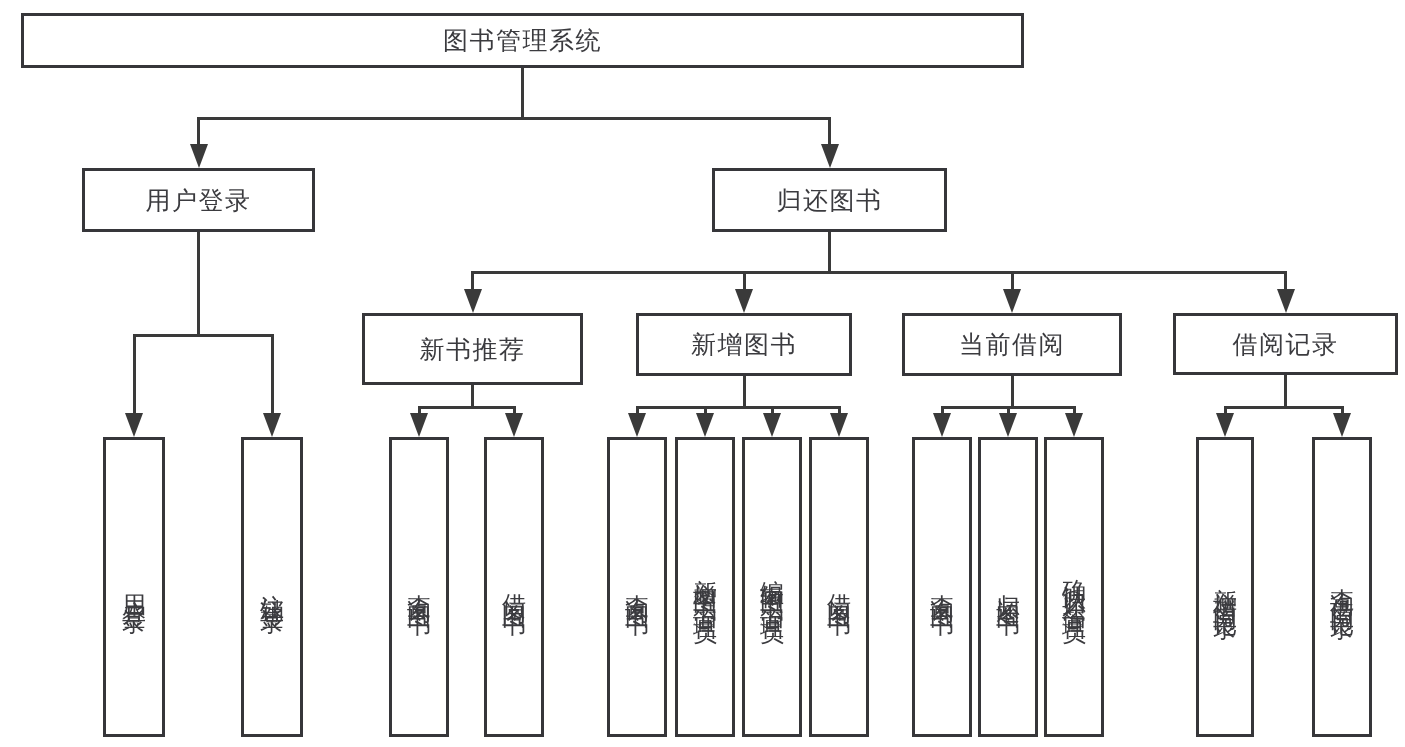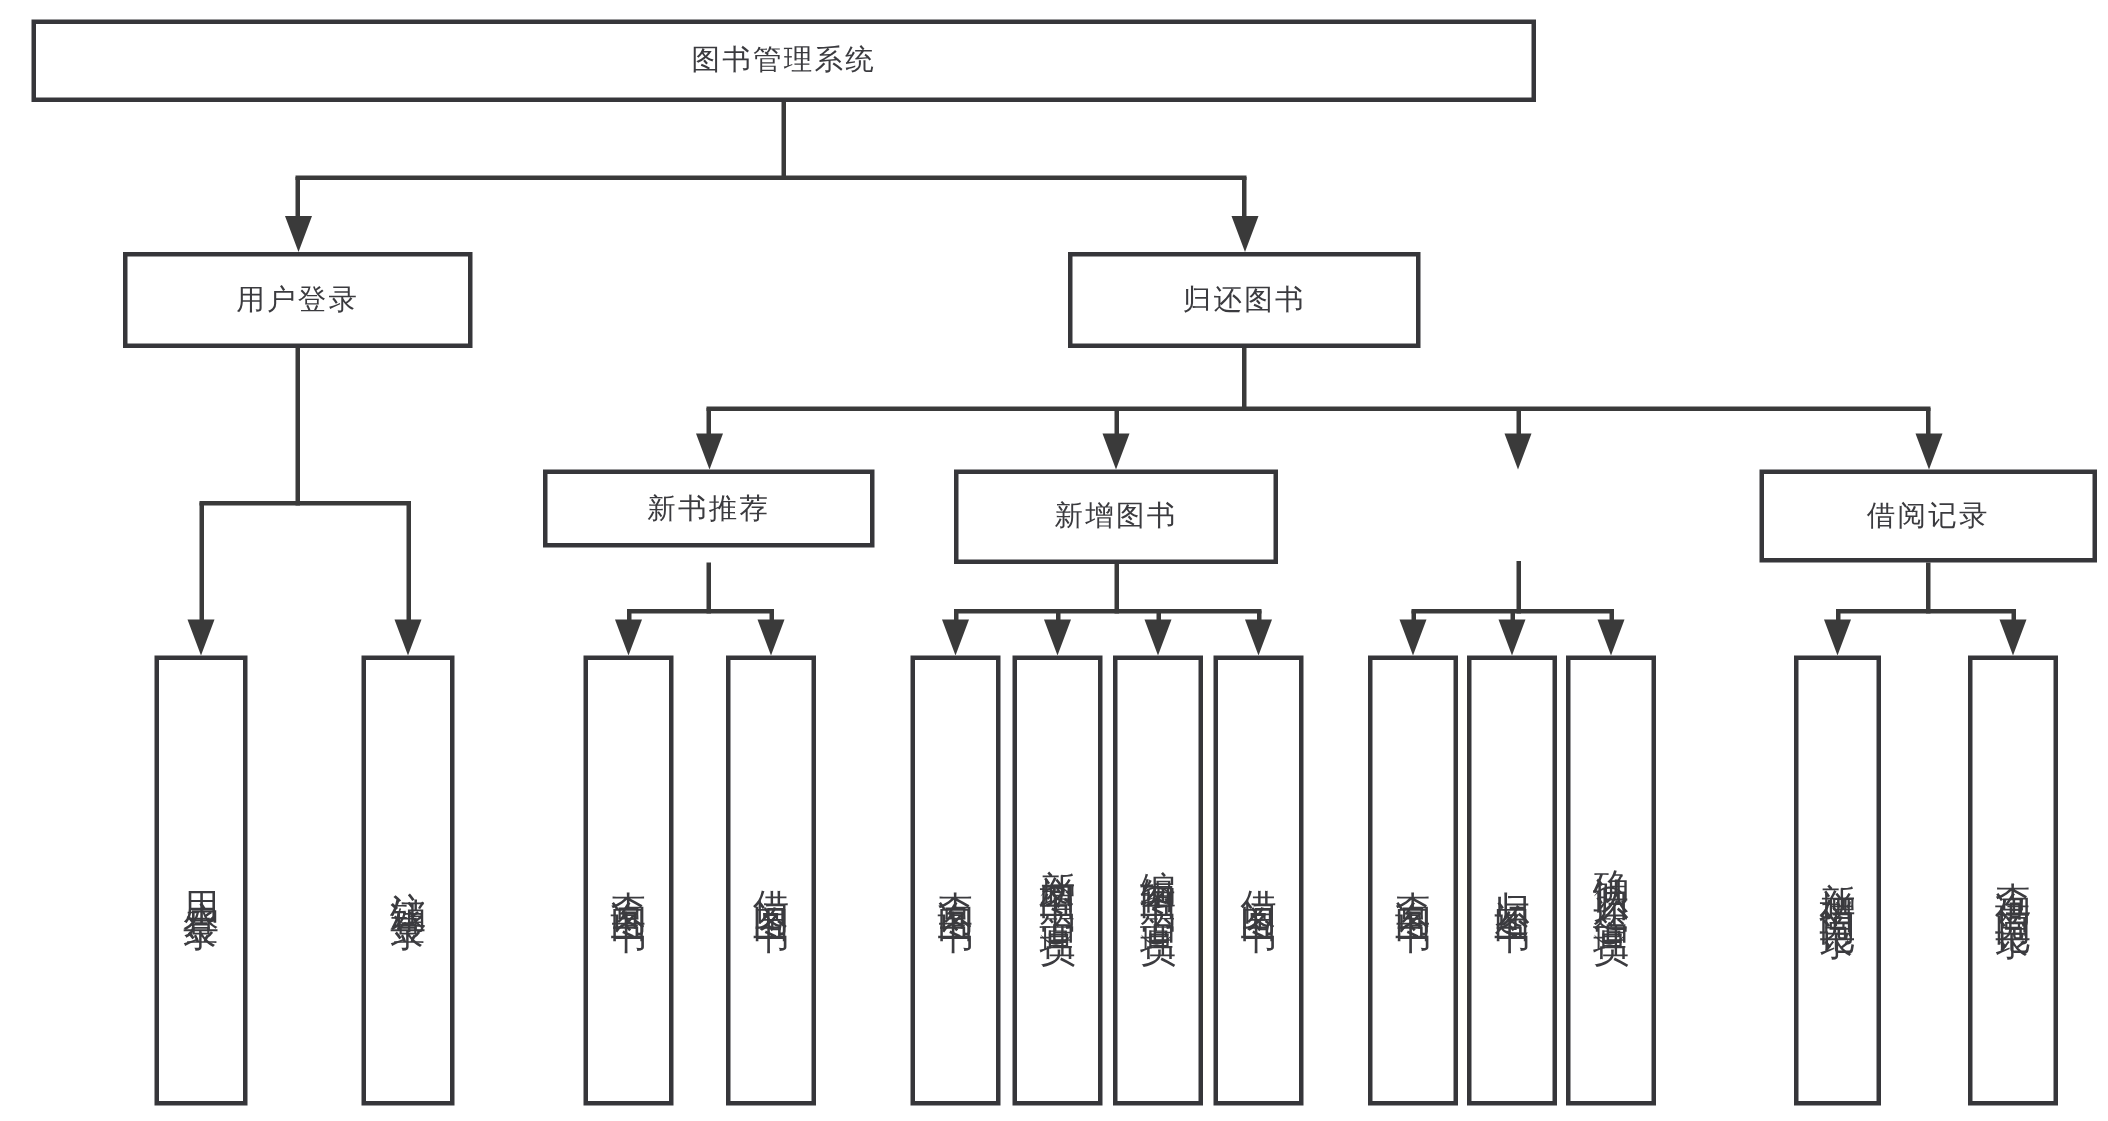--- a/index.html
+++ b/index.html
@@ -13,21 +13,21 @@
   .node {
     position:absolute;
     box-sizing:border-box;
     background:var(--fill,#ffffff);
     border:3px solid var(--border,#36363a);
     display:flex; align-items:center; justify-content:center;
     color:var(--text,#3b3b3f);
     z-index:2;
   }
   .node .label {
-    font-size:19px;
+    font-size:25px;
     letter-spacing:1.5px;
     white-space:nowrap;
     line-height:1;
   }
   .node.v .label {
     writing-mode:vertical-rl;
     text-orientation:mixed;
     font-size:24px;
     letter-spacing:6px;
   }
@@ -60,25 +60,28 @@
 <div id="stage" style="--line: #3a3a3a; --border: #36363a; --fill: #ffffff; --text: #3b3b3f; --wm: #9c9c9c; --bg: #ffffff;">
 <div class="node" style="left: 21px; top: 13px; width: 1003px; height: 55px;">
       <span class="label">图书管理系统</span>
     </div>
     <div class="node" style="left: 82px; top: 168px; width: 233px; height: 64px;">
       <span class="label">用户登录</span>
     </div>
     <div class="node" style="left: 712px; top: 168px; width: 235px; height: 64px;">
       <span class="label">归还图书</span>
     </div>
-    <div class="node" style="left: 362px; top: 313px; width: 221px; height: 52px; align-items: center;">
+    <div class="node" style="left: 362px; top: 313px; width: 221px; height: 72px; align-items: center;">
       <span class="label">新书推荐</span>
     </div>
     <div class="node" style="left: 636px; top: 313px; width: 216px; height: 63px;">
       <span class="label">新增图书</span>
+    </div>
+    <div class="node" style="left: 902px; top: 313px; width: 220px; height: 63px;">
+      <span class="label">当前借阅</span>
     </div>
     <div class="node" style="left: 1173px; top: 313px; width: 225px; height: 62px; text-align: center;">
       <span class="label">借阅记录</span>
     </div>
     <div class="node v" style="left: 103px; top: 437px; width: 62px; height: 300px;">
       <span class="label">用户登录</span>
     </div>
     <div class="node v" style="left: 241px; top: 437px; width: 62px; height: 300px;">
       <span class="label">注销登录</span>
     </div>

